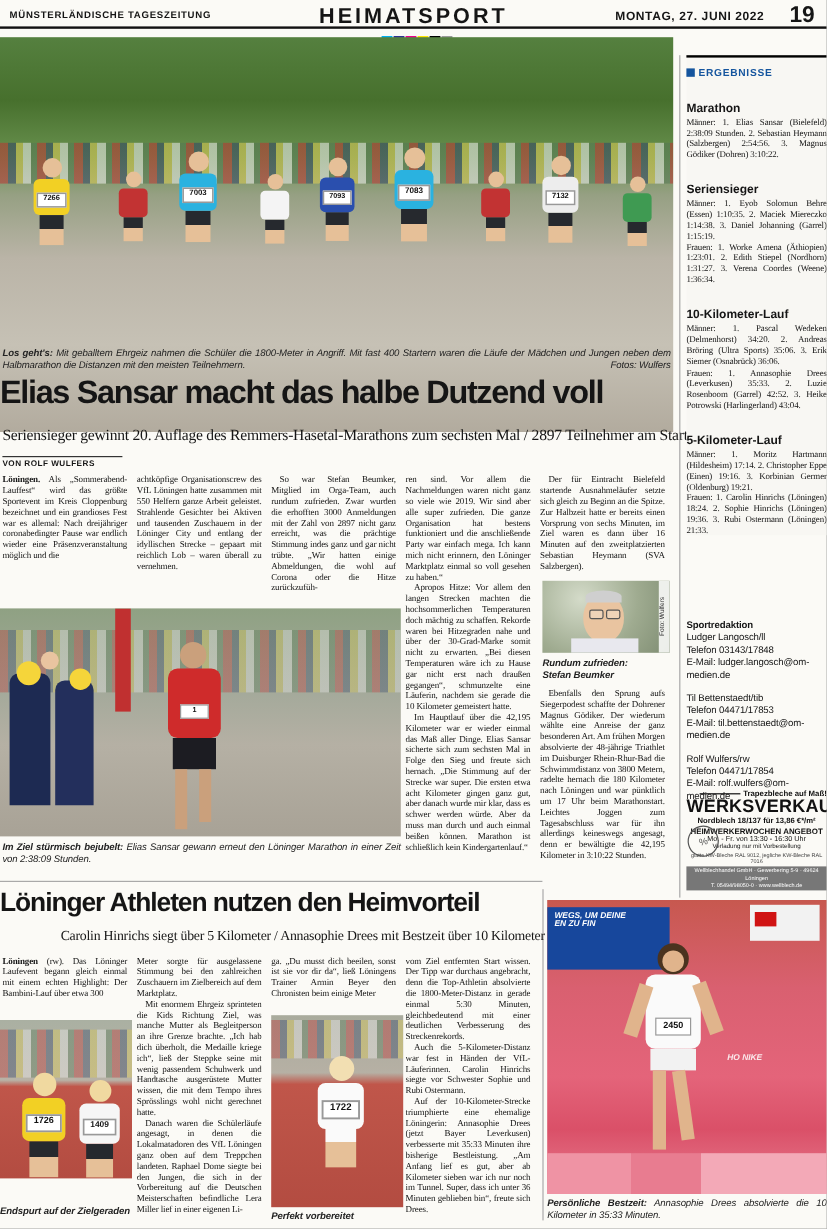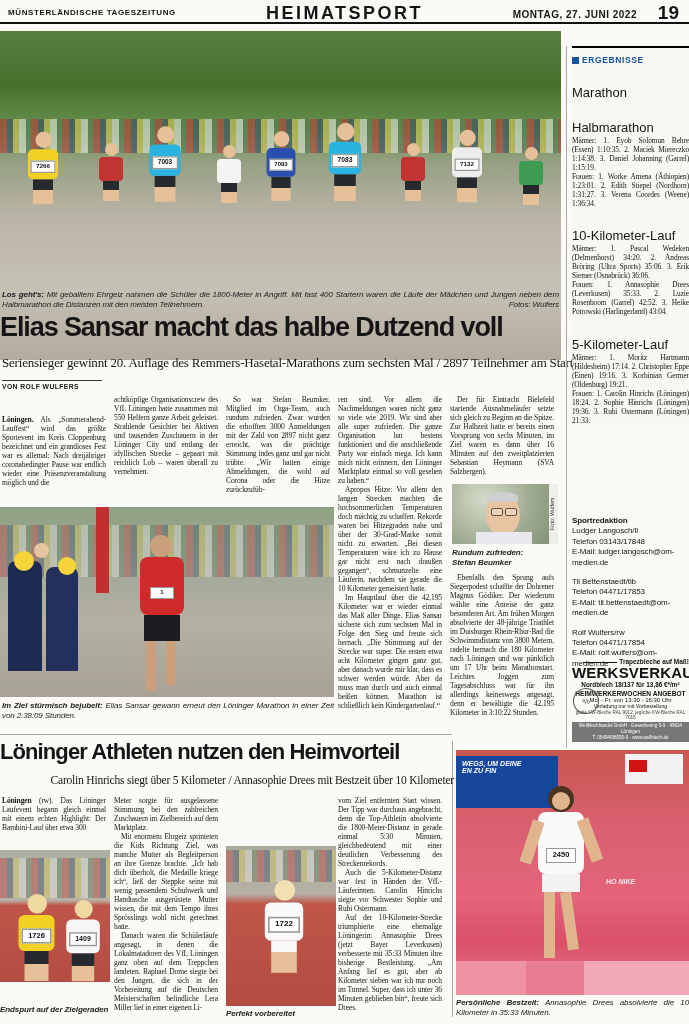--- a/index.html
+++ b/index.html
@@ -31,21 +31,21 @@
   .sub1{left:2px;top:355px;width:558px;font-size:13px;letter-spacing:-0.2px;white-space:nowrap;}
   .hl2{left:0;top:739px;width:452px;font-size:22px;font-weight:bold;letter-spacing:-0.9px;white-space:nowrap;}
   .sub2{left:2px;top:774px;width:452px;font-size:11.5px;letter-spacing:-0.2px;white-space:nowrap;text-align:right;}
   .byline{left:2px;top:383px;font-size:6.8px;font-weight:bold;letter-spacing:.4px;}
   
   .res-box{left:572px;top:46px;width:117px;border-top:2px solid #000;padding-top:5px;background:#f8f7f3;}
   .res-hdr{display:flex;align-items:center;gap:3px;margin:2px 0 8px 0;}
   .res-sq{width:7px;height:7px;background:#15559e;}
   .res-title{font-family:"Liberation Sans",sans-serif;font-size:8.5px;font-weight:bold;
              color:#15559e;letter-spacing:.6px;}
-  .res-sec-title{font-family:"Liberation Sans",sans-serif;font-size:13px;font-weight:normal;margin:20px 0 1px 0;}
+  .res-sec-title{font-family:"Liberation Sans",sans-serif;font-size:10px;font-weight:bold;margin:20px 0 1px 0;}
   .res-box .bodytext{font-size:7.4px;line-height:1.22;}
   .contact{left:572px;top:516px;width:117px;font-family:"Liberation Sans",sans-serif;
            font-size:8px;line-height:1.3;letter-spacing:-0.1px;}
   .contact .grp{margin-bottom:9px;}
   .contact .nm{font-weight:bold;}
   .ad{left:572px;top:658px;width:117px;font-family:"Liberation Sans",sans-serif;text-align:center;color:#111;}
   .ad .tag{font-size:6.5px;font-weight:bold;text-align:right;border-bottom:0;}
   .ad .tag:before{content:"";display:inline-block;width:34px;height:1px;background:#111;vertical-align:middle;margin-right:2px;}
   .ad .big{font-size:15px;font-weight:bold;letter-spacing:.2px;line-height:1;}
   .ad .offer{font-size:6.4px;font-weight:bold;margin-top:1px;}
@@ -146,21 +146,21 @@
     <b>Los geht's:</b>
     <span>Mit geballtem Ehrgeiz nahmen die Schüler die 1800-Meter in Angriff. Mit fast 400 Startern waren die Läufe der Mädchen und Jungen neben dem Halbmarathon die Distanzen mit den meisten Teilnehmern.</span>
     <span style="position:absolute;right:0;bottom:0;">Fotos: Wulfers</span>
   </div>
 
   <div class="abs sans hl1">Elias Sansar macht das halbe Dutzend voll</div>
   <div class="abs sub1">Seriensieger gewinnt 20. Auflage des Remmers-Hasetal-Marathons zum sechsten Mal / 2897 Teilnehmer am Start</div>
   <div class="abs" style="left:2px;top:380px;width:100px;height:1px;background:#333;"></div>
   <div class="abs sans byline">VON ROLF WULFERS</div>
 
-  <div class="abs col bodytext" style="left:2px;top:395px;margin-top:20px;">
+  <div class="abs col bodytext" style="left:2px;top:395px;">
     <p><b>Löningen.</b> <span>Als „Sommerabend-Lauffest“ wird das größte Sportevent im Kreis Cloppenburg bezeichnet und ein grandioses Fest war es allemal: Nach dreijähriger coronabedingter Pause war endlich wieder eine Präsenzveranstaltung möglich und die</span></p>
   </div>
   <div class="abs col bodytext" style="left:114px;top:395px;">
     <p>achtköpfige Organisationscrew des VfL Löningen hatte zusammen mit 550 Helfern ganze Arbeit geleistet. Strahlende Gesichter bei Aktiven und tausenden Zuschauern in der Löninger City und entlang der idyllischen Strecke – gepaart mit reichlich Lob – waren überall zu vernehmen.</p>
   </div>
   <div class="abs col bodytext" style="left:226px;top:395px;">
     <p class="ind">So war Stefan Beumker, Mitglied im Orga-Team, auch rundum zufrieden. Zwar wurden die erhofften 3000 Anmeldungen mit der Zahl von 2897 nicht ganz erreicht, was die prächtige Stimmung indes ganz und gar nicht trübte. „Wir hatten einige Abmeldungen, die wohl auf Corona oder die Hitze zurückzufüh-</p>
   </div>
   <div class="abs col bodytext" style="left:338px;top:395px;">
     <p>ren sind. Vor allem die Nachmeldungen waren nicht ganz so viele wie 2019. Wir sind aber alle super zufrieden. Die ganze Organisation hat bestens funktioniert und die anschließende Party war einfach mega. Ich kann mich nicht erinnern, den Löninger Marktplatz einmal so voll gesehen zu haben.“</p>
@@ -219,20 +219,23 @@
   <div class="abs sub2">Carolin Hinrichs siegt über 5 Kilometer / Annasophie Drees mit Bestzeit über 10 Kilometer</div>
 
   <div class="abs col bodytext" style="left:2px;top:796px;">
     <p><b>Löningen</b> <span>(rw). Das Löninger Laufevent begann gleich einmal mit einem echten Highlight: Der Bambini-Lauf über etwa 300</span></p>
   </div>
   <div class="abs col bodytext" style="left:114px;top:796px;height:216px;overflow:hidden;">
     <p>Meter sorgte für ausgelassene Stimmung bei den zahlreichen Zuschauern im Zielbereich auf dem Marktplatz.</p>
     <p class="ind">Mit enormem Ehrgeiz sprinteten die Kids Richtung Ziel, was manche Mutter als Begleitperson an ihre Grenze brachte. „Ich hab dich überholt, die Medaille kriege ich“, ließ der Steppke seine mit wenig passendem Schuhwerk und Handtasche ausgerüstete Mutter wissen, die mit dem Tempo ihres Sprösslings wohl nicht gerechnet hatte.</p>
     <p class="ind">Danach waren die Schülerläufe angesagt, in denen die Lokalmatadoren des VfL Löningen ganz oben auf dem Treppchen landeten. Raphael Dome siegte bei den Jungen, die sich in der Vorbereitung auf die Deutschen Meisterschaften befindliche Lera Miller lief in einer eigenen Li-</p>
   </div>
+  <div class="abs col bodytext" style="left:226px;top:796px;">
+    <p>ga. „Du musst dich beeilen, sonst ist sie vor dir da“, ließ Löningens Trainer Armin Beyer den Chronisten beim einige Meter</p>
+  </div>
   <div class="abs col bodytext" style="left:338px;top:796px;height:220px;overflow:hidden;">
     <p>vom Ziel entfernten Start wissen. Der Tipp war durchaus angebracht, denn die Top-Athletin absolvierte die 1800-Meter-Distanz in gerade einmal 5:30 Minuten, gleichbedeutend mit einer deutlichen Verbesserung des Streckenrekords.</p>
     <p class="ind">Auch die 5-Kilometer-Distanz war fest in Händen der VfL-Läuferinnen. Carolin Hinrichs siegte vor Schwester Sophie und Rubi Ostermann.</p>
     <p class="ind">Auf der 10-Kilometer-Strecke triumphierte eine ehemalige Löningerin: Annasophie Drees (jetzt Bayer Leverkusen) verbesserte mit 35:33 Minuten ihre bisherige Bestleistung. „Am Anfang lief es gut, aber ab Kilometer sieben war ich nur noch im Tunnel. Super, dass ich unter 36 Minuten geblieben bin“, freute sich Drees.</p>
   </div>
 
   <div class="photo" style="left:0;top:850px;width:110px;height:132px;
        background:linear-gradient(#aab0a2 0%,#b8b2a6 38%,#c0564a 42%,#b34c41 100%);">
     <div class="crowdband" style="top:8px;height:40px;opacity:.4;"></div>
     <div class="kid" style="left:14px;top:44px;transform:scale(1.5);transform-origin:top left;">
@@ -295,23 +298,24 @@
 
   <div class="abs hair" style="left:566px;top:46px;width:1px;height:702px;"></div>
 
   <div class="abs res-box">
     <div class="res-hdr">
       <span class="res-sq"></span>
       <span class="res-title">ERGEBNISSE</span>
     </div>
     <div class="res-sec">
       <div class="res-sec-title">Marathon</div>
+      <div class="bodytext">Männer: 1. Elias Sansar (Bielefeld) 2:38:09 Stunden. 2. Sebastian Heymann (Salzbergen) 2:54:56. 3. Magnus Gödiker (Dohren) 3:10:22.</div>
     </div>
     <div class="res-sec">
-      <div class="res-sec-title">Halbmarathon</div>
+      <div class="res-sec-title">Seriensieger</div>
       <div class="bodytext">Männer: 1. Eyob Solomun Behre (Essen) 1:10:35. 2. Maciek Miereczko 1:14:38. 3. Daniel Johanning (Garrel) 1:15:19.</div>
       <div class="bodytext">Frauen: 1. Worke Amena (Äthiopien) 1:23:01. 2. Edith Stiepel (Nordhorn) 1:31:27. 3. Verena Coordes (Weene) 1:36:34.</div>
     </div>
     <div class="res-sec">
       <div class="res-sec-title">10-Kilometer-Lauf</div>
       <div class="bodytext">Männer: 1. Pascal Wedeken (Delmenhorst) 34:20. 2. Andreas Bröring (Ultra Sports) 35:06. 3. Erik Siemer (Osnabrück) 36:06.</div>
       <div class="bodytext">Frauen: 1. Annasophie Drees (Leverkusen) 35:33. 2. Luzie Rosenboom (Garrel) 42:52. 3. Heike Potrowski (Harlingerland) 43:04.</div>
     </div>
     <div class="res-sec">
       <div class="res-sec-title">5-Kilometer-Lauf</div>

